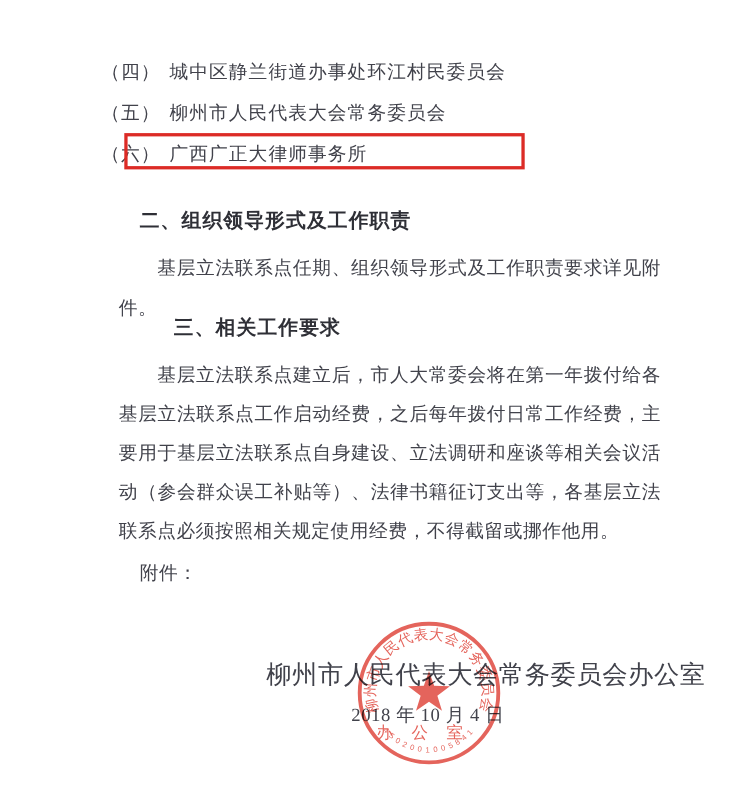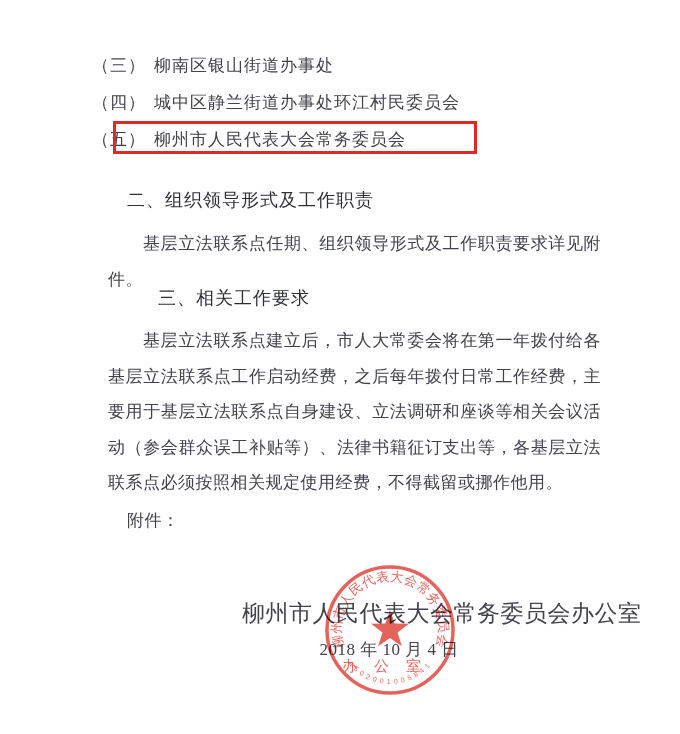--- a/index.html
+++ b/index.html
@@ -18,21 +18,21 @@
   
   .hl-box{
     position:absolute;left:113px;top:121px;width:364px;height:33px;
     border:3px solid #dc2b26;box-sizing:border-box;
     pointer-events:none;
   }
   
   .sec-head{
     position:absolute;left:127px;
     font-family:"Liberation Sans","DejaVu Sans",sans-serif;
-    font-weight:400;font-size:18px;letter-spacing:1px;
+    font-weight:700;font-size:18px;letter-spacing:1px;
     color:#2e2f36;white-space:nowrap;
   }
   #head2{top:188px;}
   #head3{top:286px;margin-left:31px;}
   
   .para{
     position:absolute;left:92px;width:493px;
     font-size:17px;letter-spacing:0.5px;
     text-align:justify;text-indent:35px;
     margin:16px;
@@ -59,27 +59,27 @@
   }
   .seal text{font-family:"Liberation Sans","DejaVu Sans",sans-serif;}
 </style>
 </head>
 <body>
 
 <div class="page">
 
   <div class="doc-list">
     <div class="row">
-      <span class="num">（三）</span><span class="txt">柳南区银山街道办事处</span>
-    </div>
-    <div class="row">
       <span class="num">（四）</span><span class="txt">城中区静兰街道办事处环江村民委员会</span>
     </div>
     <div class="row">
       <span class="num">（五）</span><span class="txt">柳州市人民代表大会常务委员会</span>
+    </div>
+    <div class="row">
+      <span class="num">（六）</span><span class="txt">广西广正大律师事务所</span>
     </div>
   </div>
 
   <div class="hl-box"></div>
 
   <div class="sec-head" id="head2">二、组织领导形式及工作职责</div>
   <p class="para" id="para2">基层立法联系点任期、组织领导形式及工作职责要求详见附件。</p>
 
   <div class="sec-head" id="head3">三、相关工作要求</div>
   <p class="para" id="para3">基层立法联系点建立后，市人大常委会将在第一年拨付给各基层立法联系点工作启动经费，之后每年拨付日常工作经费，主要用于基层立法联系点自身建设、立法调研和座谈等相关会议活动（参会群众误工补贴等）、法律书籍征订支出等，各基层立法联系点必须按照相关规定使用经费，不得截留或挪作他用。</p>

